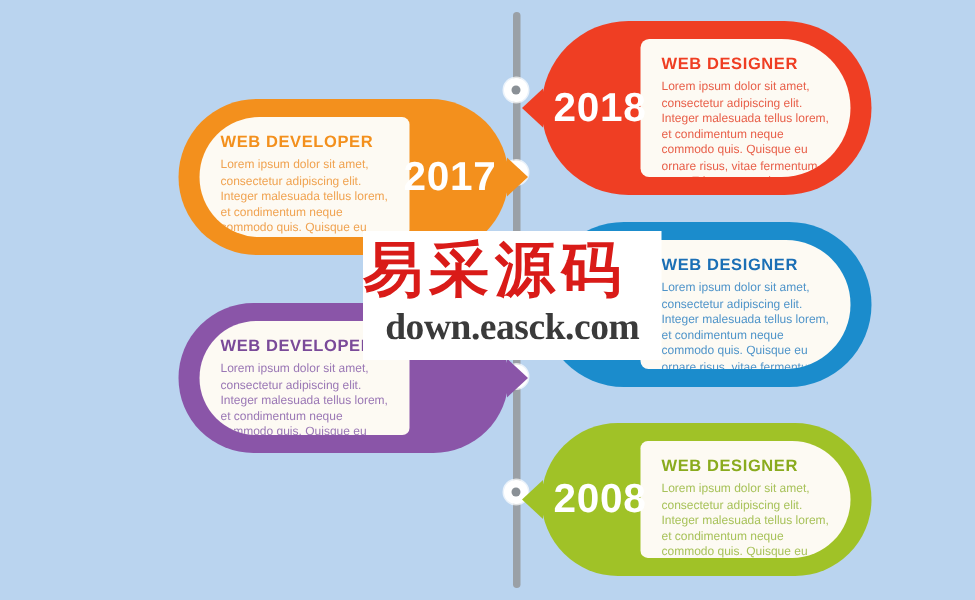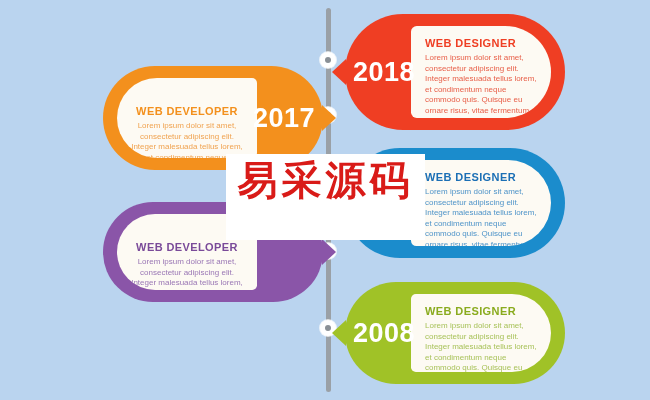--- a/index.html
+++ b/index.html
@@ -2,21 +2,21 @@
 <html><head>
 <meta charset="utf-8">
 <style>
   html,body{margin:0;padding:0;}
   body{
     width:650px;height:400px;overflow:hidden;
     background:#bad4ef;
     font-family:"Liberation Sans", sans-serif;
     position:relative;
   }
-  #stage{position:absolute;left:0;top:0;width:582px;height:400px;overflow:hidden;}
+  #stage{position:absolute;left:16px;top:0;width:582px;height:400px;overflow:hidden;}
 
   
   .spine{
     position:absolute;left:326px;top:8px;width:5px;height:384px;
     background:#9aa0a6;border-radius:3px;
   }
   .dot{
     position:absolute;width:16px;height:16px;border-radius:50%;
     background:#ffffff;left:320px;
     box-shadow:0 0 0 1px rgba(255,255,255,.7);
@@ -62,38 +62,38 @@
   }
 
   .ptitle{
     font-size:11px;font-weight:bold;letter-spacing:.4px;
     margin:0 0 4px 0;line-height:12px;
   }
   .ptext{
     font-size:8px;line-height:10.5px;margin:0;
   }
   .card.right .panel .inner{padding:11px 14px 8px 14px;text-align:left;}
-  .card.left  .panel .inner{padding:11px 14px 8px 14px;text-align:center;margin-top:16px;}
+  .card.left  .panel .inner{padding:11px 14px 8px 14px;text-align:left;}
 
   .year{
     position:absolute;top:50%;transform:translateY(-50%);
     color:#ffffff;font-size:27px;font-weight:bold;letter-spacing:.5px;
     line-height:27px;
   }
   .card.right .year{left:8px;}
   .card.left  .year{right:8px;text-align:right;}
 
   
   .watermark{
     position:absolute;left:226px;top:154px;width:199px;height:86px;
     background:#ffffff;z-index:50;
   }
   .wm-cn{
     position:absolute;left:0;top:3px;width:199px;
-    text-align:center;color:#d91b18;
+    text-align:left;color:#d91b18;
     font-family:"DejaVu Sans", sans-serif;
     font-size:40px;font-weight:bold;line-height:46px;
     letter-spacing:4px;
   }
   .wm-url{
     position:absolute;left:0;top:50px;width:199px;
     text-align:center;color:#3a3a3a;
     font-family:"Liberation Serif", serif;
     font-size:25px;font-weight:bold;line-height:30px;
     letter-spacing:-.3px;
@@ -166,15 +166,16 @@
       <div class="inner">
         <p class="ptitle" style="color:#8aab1e">WEB DESIGNER</p>
         <p class="ptext" style="color:#a8c25a">Lorem ipsum dolor sit amet, consectetur adipiscing elit. Integer malesuada tellus lorem, et condimentum neque commodo quis. Quisque eu ornare risus, vitae fermentum eros. Etiam venenatis ac.</p>
       </div>
     </div>
     <div class="year">2008</div>
   </div>
 
   <div class="watermark">
     <div class="wm-cn">易采源码</div>
+    <div class="wm-url">down.easck.com</div>
   </div>
 
 </div>
 
 </body></html>

